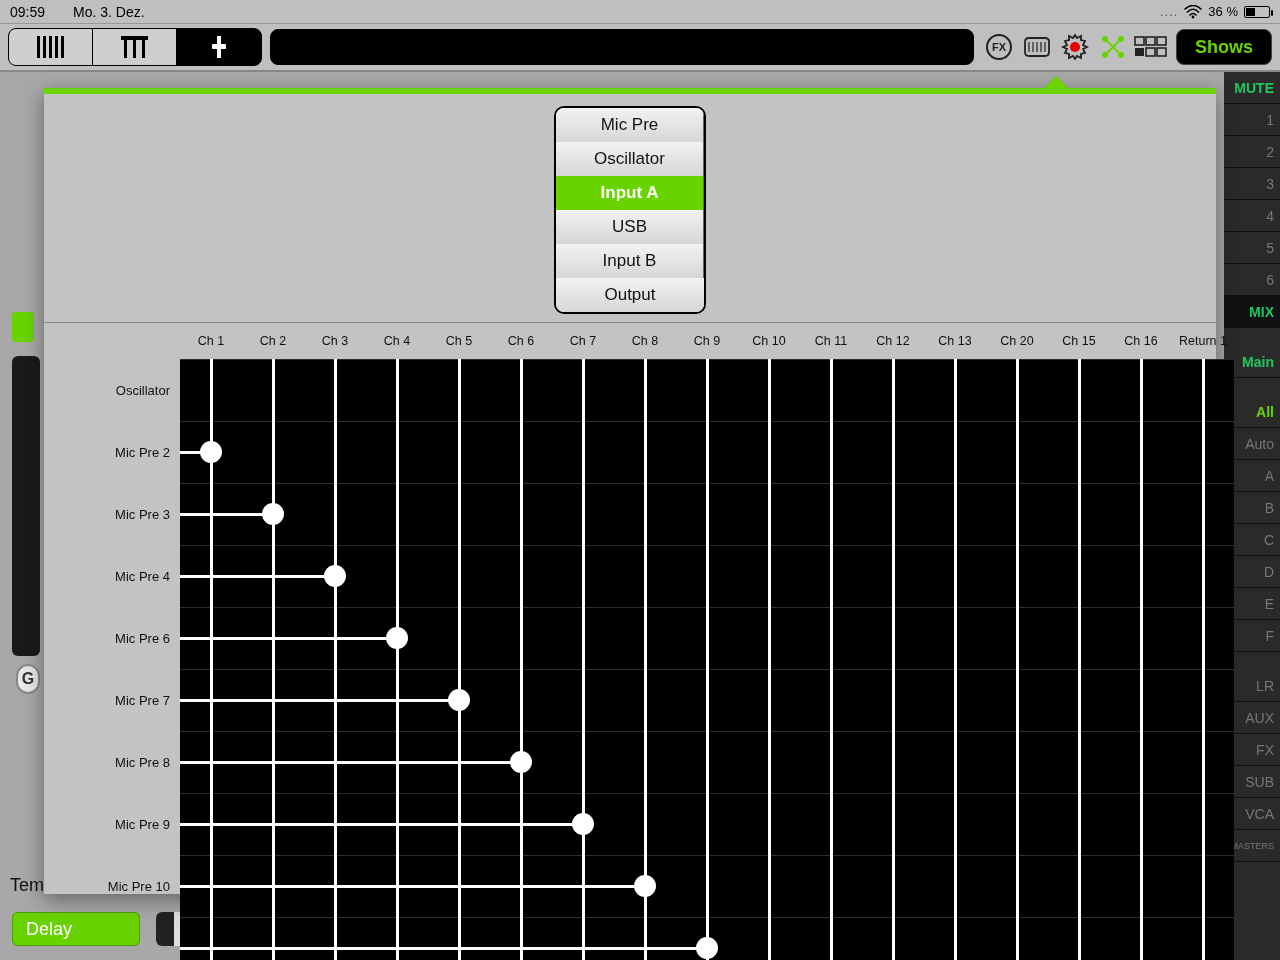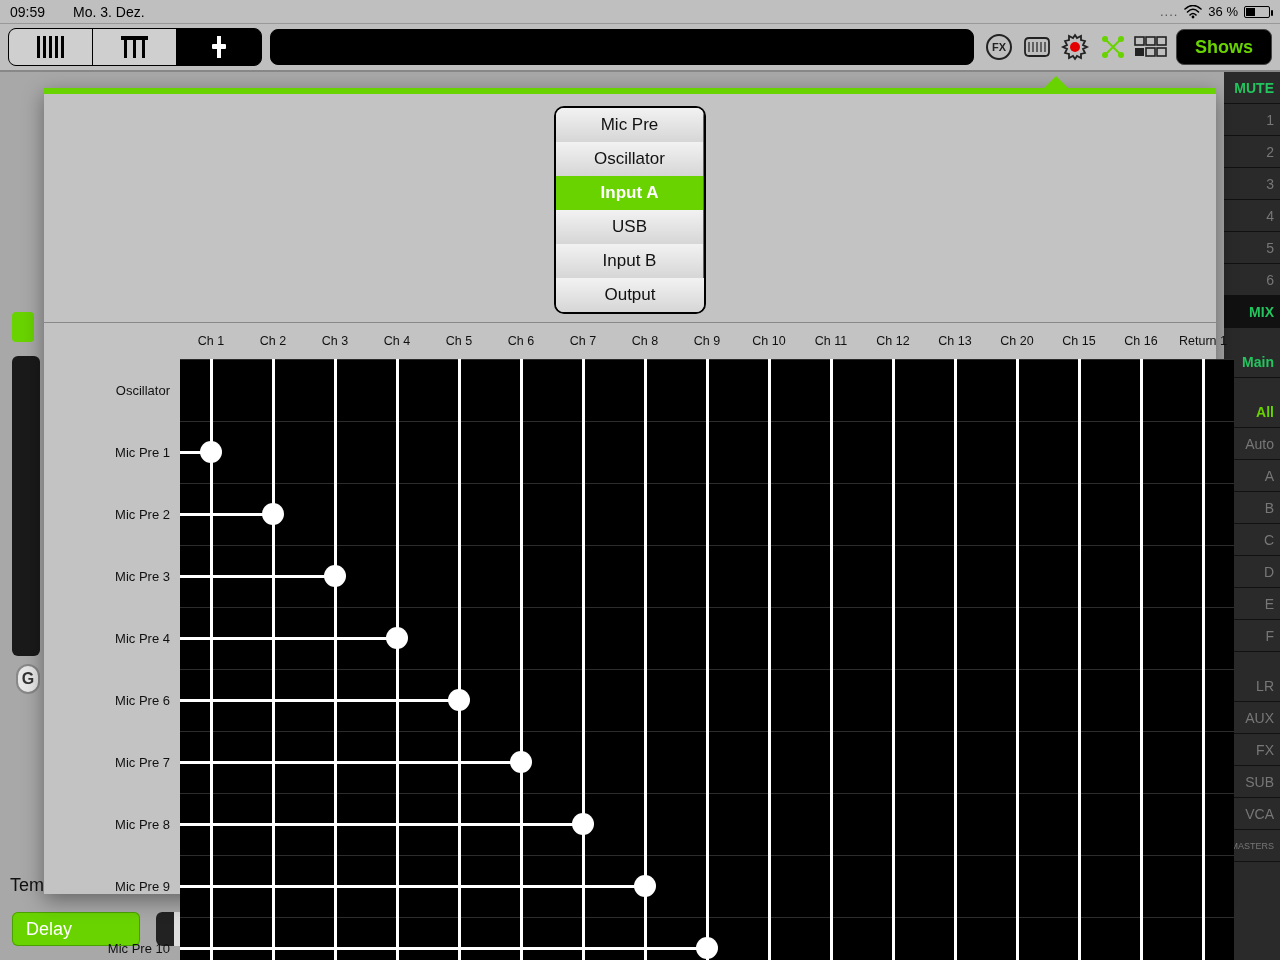--- a/index.html
+++ b/index.html
@@ -248,21 +248,20 @@
         <div class="ch">Ch 11</div>
         <div class="ch">Ch 12</div>
         <div class="ch">Ch 13</div>
         <div class="ch">Ch 20</div>
         <div class="ch">Ch 15</div>
         <div class="ch">Ch 16</div>
         <div class="ch">Return 1</div>
       </div>
     <div class="row-labels" id="row-labels">
         <div class="rl">Oscillator</div>
-        <div class="rl">Mic Pre 1</div>
         <div class="rl">Mic Pre 2</div>
         <div class="rl">Mic Pre 3</div>
         <div class="rl">Mic Pre 4</div>
         <div class="rl">Mic Pre 6</div>
         <div class="rl">Mic Pre 7</div>
         <div class="rl">Mic Pre 8</div>
         <div class="rl">Mic Pre 9</div>
         <div class="rl">Mic Pre 10</div>
       </div>
     <div class="grid" id="grid">

